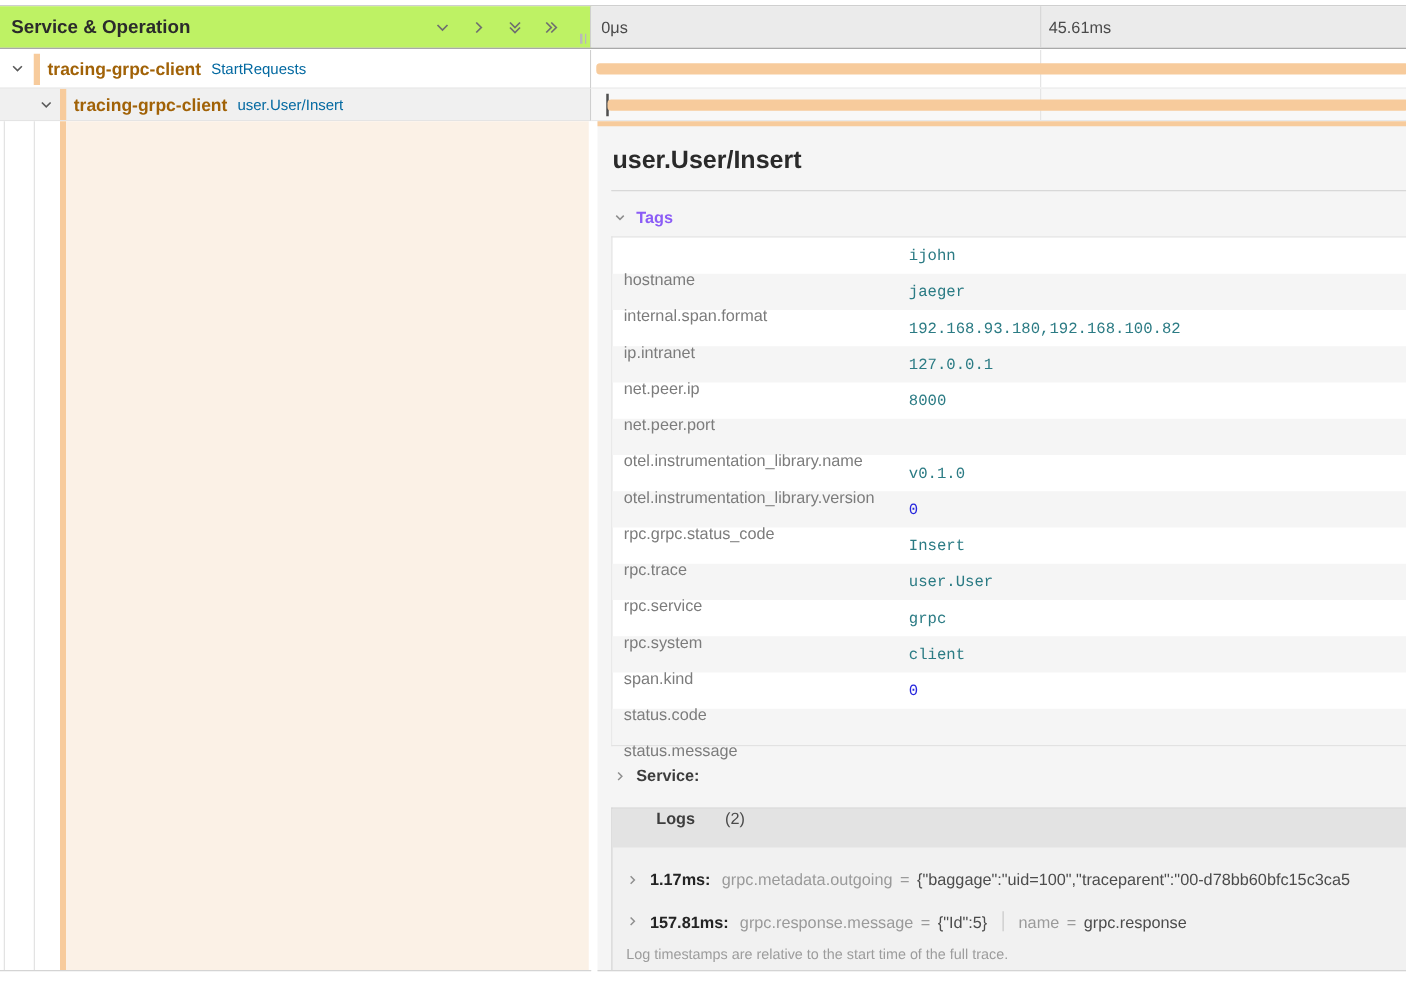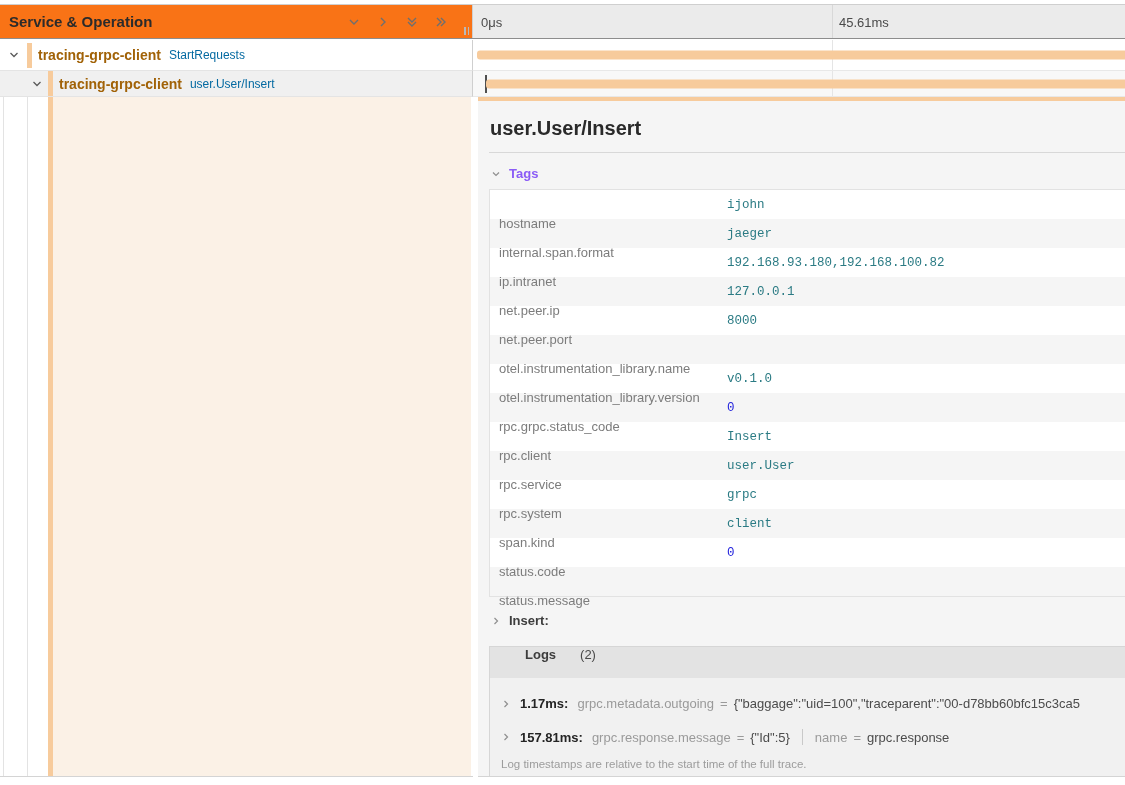--- a/index.html
+++ b/index.html
@@ -3,21 +3,21 @@
 <meta charset="utf-8">
 <style>
   * { margin:0; padding:0; box-sizing:border-box; }
   html,body { background:#fff; }
   body { width:1125px; height:785px; font-family:"Liberation Sans",sans-serif; overflow:hidden; }
   .app { position:relative; width:1125px; height:785px; background:#fff; overflow:hidden; }
 
   
   .hdr { position:absolute; top:4px; left:0; width:1125px; height:35px; display:flex;
          border-top:1px solid #cfcfcf; border-bottom:1px solid #8d8d8d; }
-  .hdr-left { width:473px; background:#f97316; border-right:1px solid #cfcfcf;
+  .hdr-left { width:473px; background:#bef264; border-right:1px solid #cfcfcf;
               display:flex; align-items:center; padding-left:9px; position:relative; }
   .hdr-title { font-weight:700; font-size:15px; color:#2b2b2b; flex:1; }
   .hdr-icons { display:flex; align-items:center; gap:15px; margin-right:24px; }
   .hicon { width:14px; height:14px; display:inline-flex; cursor:pointer; }
   .hicon svg { stroke:#6f6f6f; }
   .grip { position:absolute; right:3px; bottom:3px; display:flex; gap:2px; cursor:col-resize; }
   .grip i { display:block; width:1.5px; height:8px; background:#b9b9b9; }
   .hdr-right { flex:1; background:#ebebeb; position:relative; }
   .tick { position:absolute; top:50%; transform:translateY(-50%); font-size:13px; color:#4a4a4a; }
   .tick-start { left:8px; }
@@ -231,21 +231,21 @@
     <span class="tagkey">otel.instrumentation_library.version</span>
     <span class="tagval v-string">v0.1.0</span>
   </div>
 
   <div class="tagrow">
     <span class="tagkey">rpc.grpc.status_code</span>
     <span class="tagval v-number">0</span>
   </div>
 
   <div class="tagrow">
-    <span class="tagkey">rpc.client</span>
+    <span class="tagkey">rpc.trace</span>
     <span class="tagval v-string">Insert</span>
   </div>
 
   <div class="tagrow">
     <span class="tagkey">rpc.service</span>
     <span class="tagval v-string">user.User</span>
   </div>
 
   <div class="tagrow">
     <span class="tagkey">rpc.system</span>
@@ -267,21 +267,21 @@
     <span class="tagval v-empty"></span>
   </div>
 </div>
 
       <div class="sect proc-sect">
         <span class="schev">
           <svg viewBox="0 0 10 10" fill="none" stroke-width="1.2">
               <polyline points="3.5,2 6.5,5 3.5,8"></polyline>
             </svg>
         </span>
-        <b>Insert:</b>
+        <b>Service:</b>
       </div>
 
       <div class="logsbox">
         <div class="logshdr">
           <span class="schev">
             <svg viewBox="0 0 10 10" fill="none" stroke-width="1.2">
                 <polyline points="2,3.5 5,6.5 8,3.5"></polyline>
               </svg>
           </span>
           <b>Logs</b>

